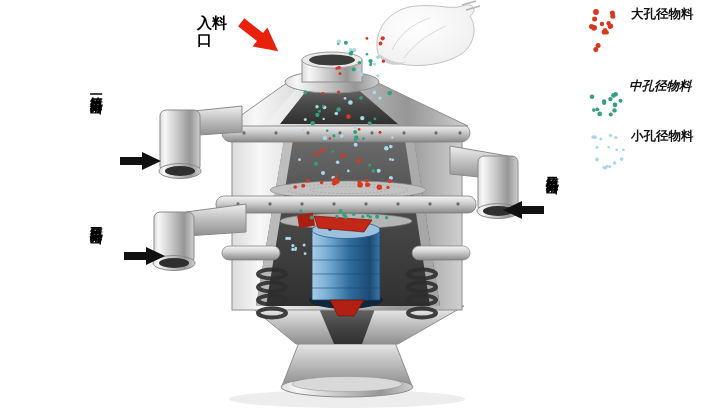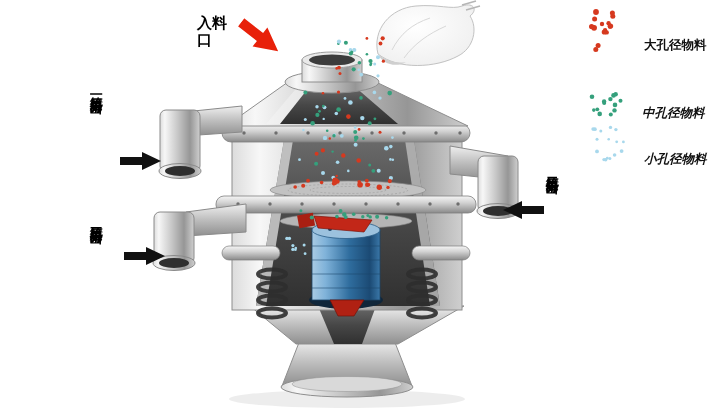--- a/index.html
+++ b/index.html
@@ -13,21 +13,21 @@
     position:absolute;writing-mode:vertical-rl;text-orientation:upright;
     font-weight:700;font-size:13px;line-height:1.05;letter-spacing:1px;color:#000;
     white-space:nowrap;
   }
   .feed-label{
     position:absolute;left:197px;top:15px;width:36px;
     font-weight:700;font-size:15px;line-height:17px;color:#000;
   }
   .arrow{position:absolute;}
   .legend{position:absolute;left:586px;top:4px;width:132px;height:180px;}
-  .legend-item{position:absolute;left:0;display:flex;align-items:flex-end;gap:13px;}
+  .legend-item{position:absolute;left:0;display:flex;align-items:flex-start;}
   .legend-item .cluster{flex:0 0 auto;}
   .legend-item .lg-label{
     font-size:12.5px;font-weight:700;color:#111;margin-left:3px;white-space:nowrap;
   }
 </style>
 </head>
 <body>
 
 <div class="stage">
 
@@ -381,21 +381,21 @@
           <circle cx="18.1" cy="23.5" r="2.2" fill="#35a07c"></circle>
           <circle cx="27.5" cy="17.4" r="2.3" fill="#35a07c"></circle>
           <circle cx="6.0" cy="18.7" r="2.3" fill="#35a07c"></circle>
           <circle cx="29.0" cy="26.9" r="2.3" fill="#35a07c"></circle>
           <circle cx="28.5" cy="32.4" r="2.2" fill="#35a07c"></circle>
           <circle cx="13.7" cy="35.9" r="2.3" fill="#35a07c"></circle>
           <circle cx="24.4" cy="21.1" r="2.2" fill="#35a07c"></circle>
         </svg>
       <span class="lg-label">中孔径物料</span>
     </div>
-    <div class="legend-item" style="top:116px;font-style:italic;">
+    <div class="legend-item" style="top:124px;">
       <svg class="cluster" width="42" height="48" id="lg-dots-2">
           <circle cx="18.0" cy="39.6" r="1.7" fill="#a8d8ec"></circle>
           <circle cx="22.7" cy="19.2" r="1.3" fill="#a8d8ec"></circle>
           <circle cx="37.4" cy="21.9" r="1.4" fill="#a8d8ec"></circle>
           <circle cx="21.3" cy="38.2" r="1.4" fill="#a8d8ec"></circle>
           <circle cx="30.7" cy="21.8" r="1.4" fill="#a8d8ec"></circle>
           <circle cx="11.0" cy="31.4" r="1.9" fill="#a8d8ec"></circle>
           <circle cx="19.7" cy="39.8" r="1.7" fill="#a8d8ec"></circle>
           <circle cx="29.9" cy="9.6" r="1.7" fill="#a8d8ec"></circle>
           <circle cx="28.6" cy="35.0" r="1.8" fill="#a8d8ec"></circle>

